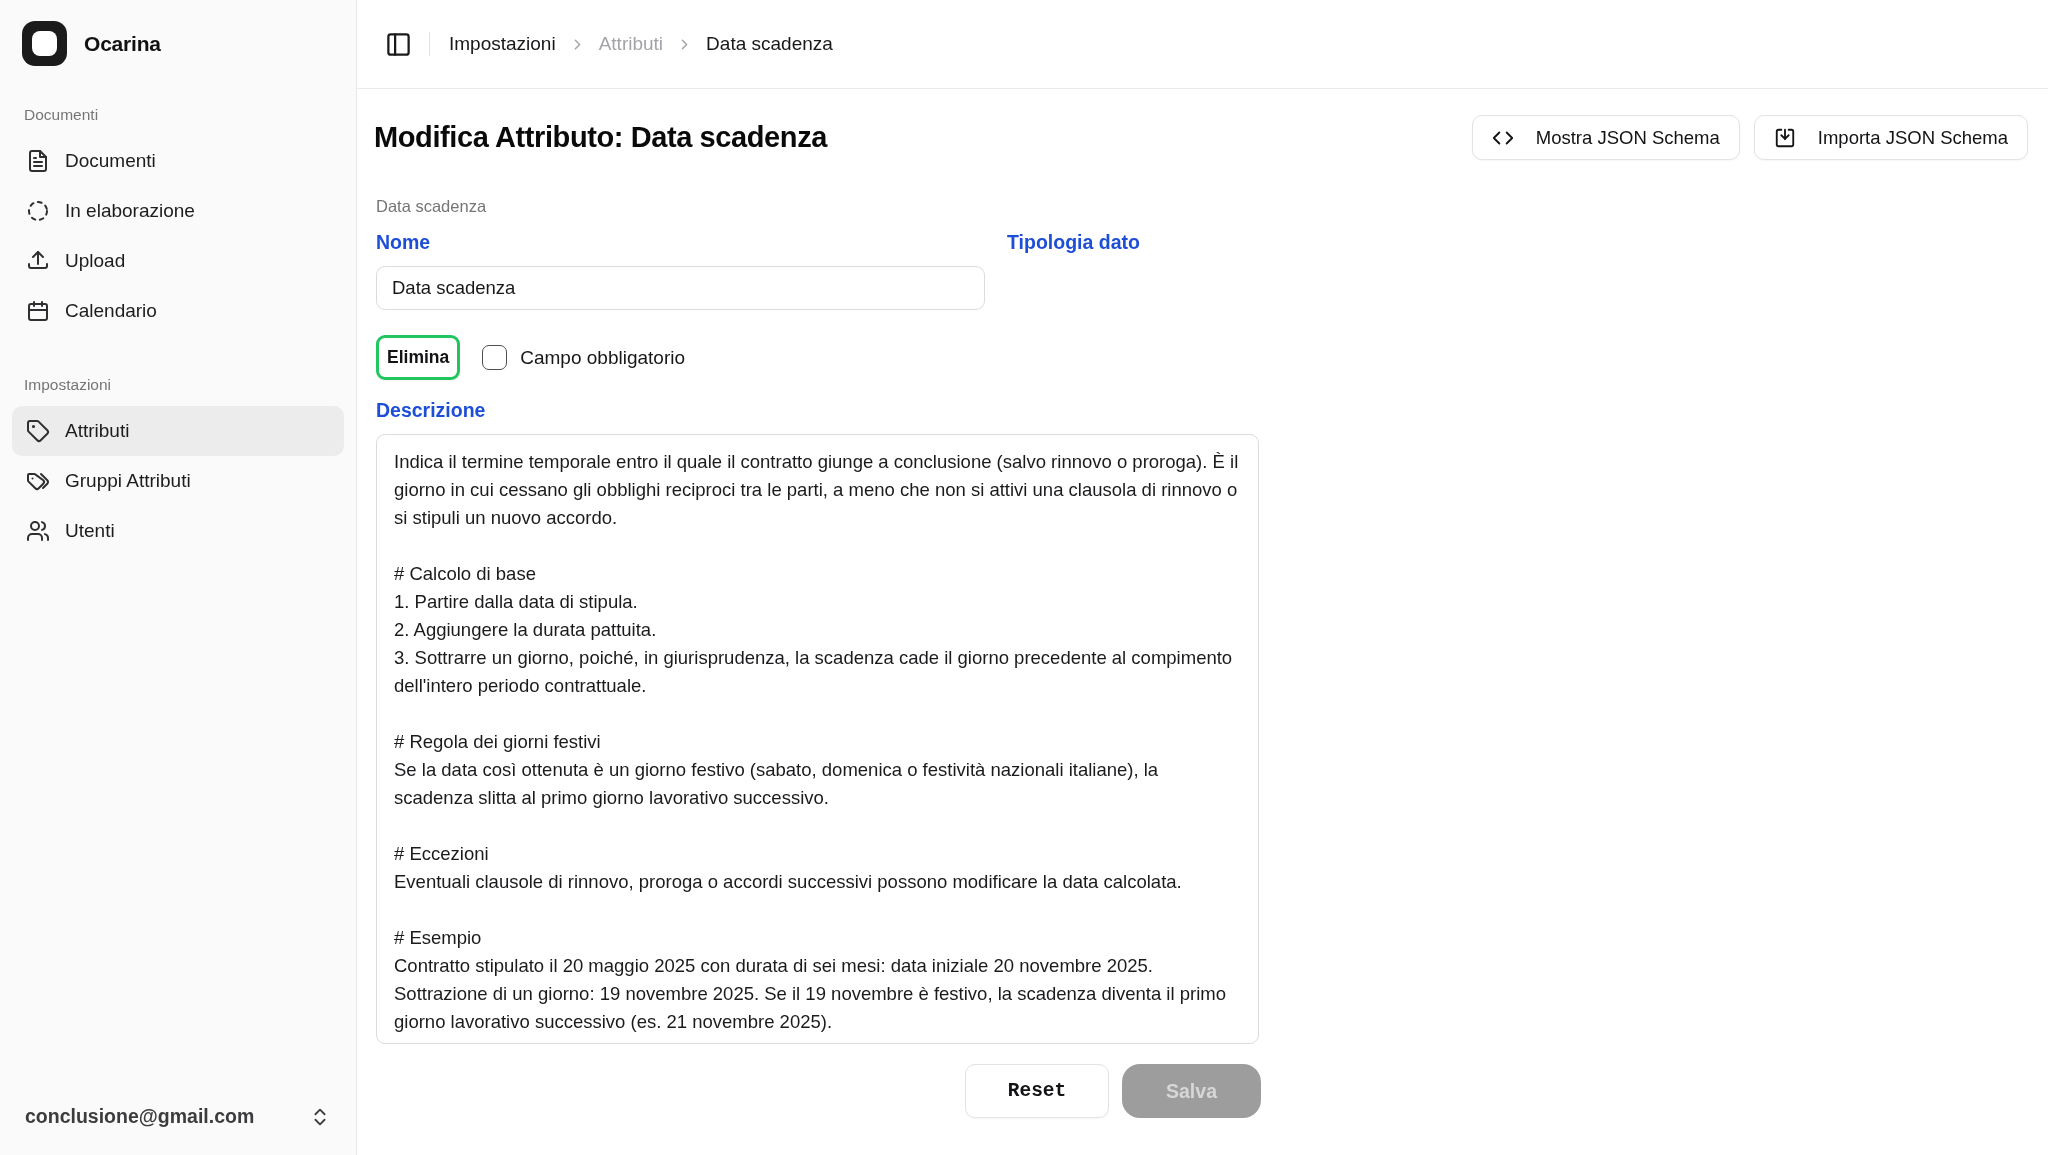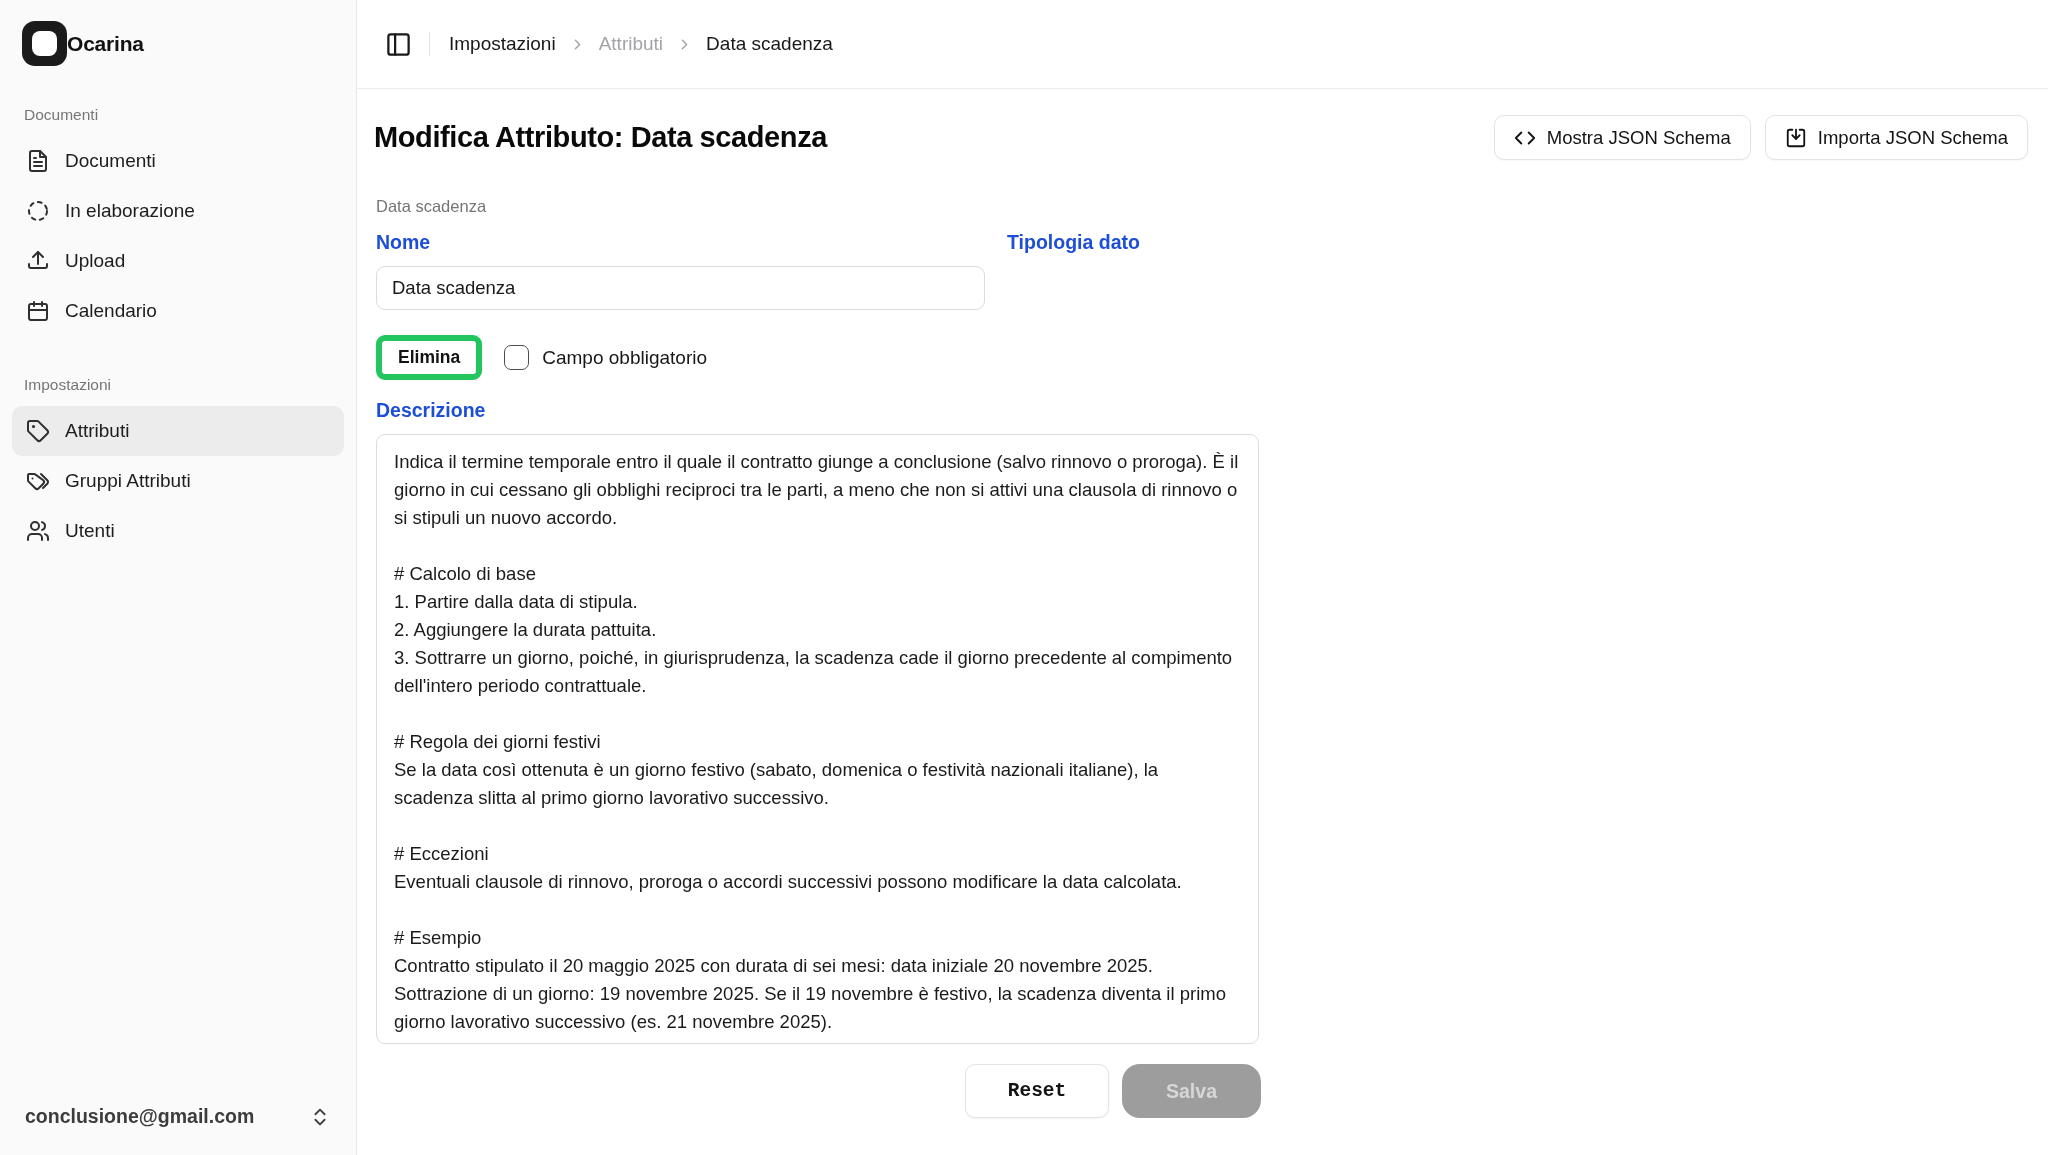--- a/index.html
+++ b/index.html
@@ -12,21 +12,21 @@
     -webkit-font-smoothing: antialiased;
   }
   svg { display: block; }
 
   
   .sidebar {
     width: 357px; min-width: 357px; height: 100%;
     background: #fafafa; border-right: 1px solid #e7e7e7;
     display: flex; flex-direction: column;
   }
-  .brand-row { display: flex; align-items: center; padding: 21px 0 0 22px; text-align: right; }
+  .brand-row { display: flex; align-items: center; gap: 17px; padding: 21px 0 0 22px; text-align: right; }
   .logo { width: 45px; height: 45px; background: #1b1b1b; border-radius: 13px;
           display: flex; align-items: center; justify-content: center; }
   .logo-inner { width: 25px; height: 25px; background: #ffffff; border-radius: 8px; }
   .brand-name { font-size: 21px; font-weight: 700; color: #121212; letter-spacing: -0.2px; }
 
   .nav { padding: 0 12px; }
   .section-label { margin: 40px 12px 12px 12px; font-size: 15.5px; color: #767676; }
   .nav-item {
     display: flex; align-items: center; gap: 15px;
     height: 50px; padding: 0 14px; border-radius: 10px;
@@ -53,21 +53,21 @@
   .crumbs { display: flex; align-items: center; font-size: 19px; }
   .crumb-dark { color: #18181b; }
   .crumb-muted { color: #a3a3a8; }
   .crumb-sep { color: #a3a3a8; margin: 0 13px; display: flex; }
 
   .content { flex: 1; padding: 26px 20px 0 17px; display: flex; flex-direction: column; }
   .page-head { display: flex; align-items: center; justify-content: space-between; }
   .page-title { font-size: 29px; font-weight: 700; letter-spacing: -0.4px; color: #0a0a0a; margin: 0; }
   .head-actions { display: flex; gap: 14px; }
   .btn-outline {
-    display: flex; align-items: center; gap: 11px;
+    display: flex; align-items: center; gap: 22px;
     height: 45px; padding: 0 19px;
     background: #fff; border: 1px solid #e3e3e6; border-radius: 10px;
     font-family: inherit; font-size: 18.5px; font-weight: 500; color: #131316;
     box-shadow: 0 1px 2px rgba(0,0,0,0.04); cursor: pointer;
   }
 
   .form { width: 883px; margin: 37px 0 0 2px; }
   .group-label { font-size: 16.5px; color: #757577; margin: 0 0 15px 0; }
   .field-grid { display: flex; gap: 22px; }
   .col-name { width: 609px; }
@@ -81,22 +81,22 @@
   .select {
     height: 44px; border: 1px solid #dcdcdf; border-radius: 9px;
     padding: 0 14px 0 15px; background: #fff; cursor: pointer;
     display: flex; align-items: center; justify-content: space-between;
     font-size: 18.5px; color: #18181b;
   }
   .select svg { color: #5a5a5e; }
 
   .row-actions { margin-top: 25px; display: flex; align-items: center; }
   .btn-elimina {
-    height: 45px; padding: 0 16px; background: #fff;
-    border: 6px solid #22c55e; border-radius: 9px;
+    height: 45px; padding: 0 8px; background: #fff;
+    border: 3px solid #22c55e; border-radius: 9px;
     font-family: inherit; font-size: 17.5px; font-weight: 600; color: #131316;
     box-shadow: 0 1px 2px rgba(0,0,0,0.04); cursor: pointer; text-align: right;
   }
   .checkbox {
     width: 25px; height: 25px; margin-left: 22px;
     border: 1.5px solid #4f4f53; border-radius: 7px; background: #fff; cursor: pointer;
   }
   .checkbox-label { margin-left: 13px; font-size: 19px; color: #18181b; }
 
   .desc-label { margin-top: 19px; }

